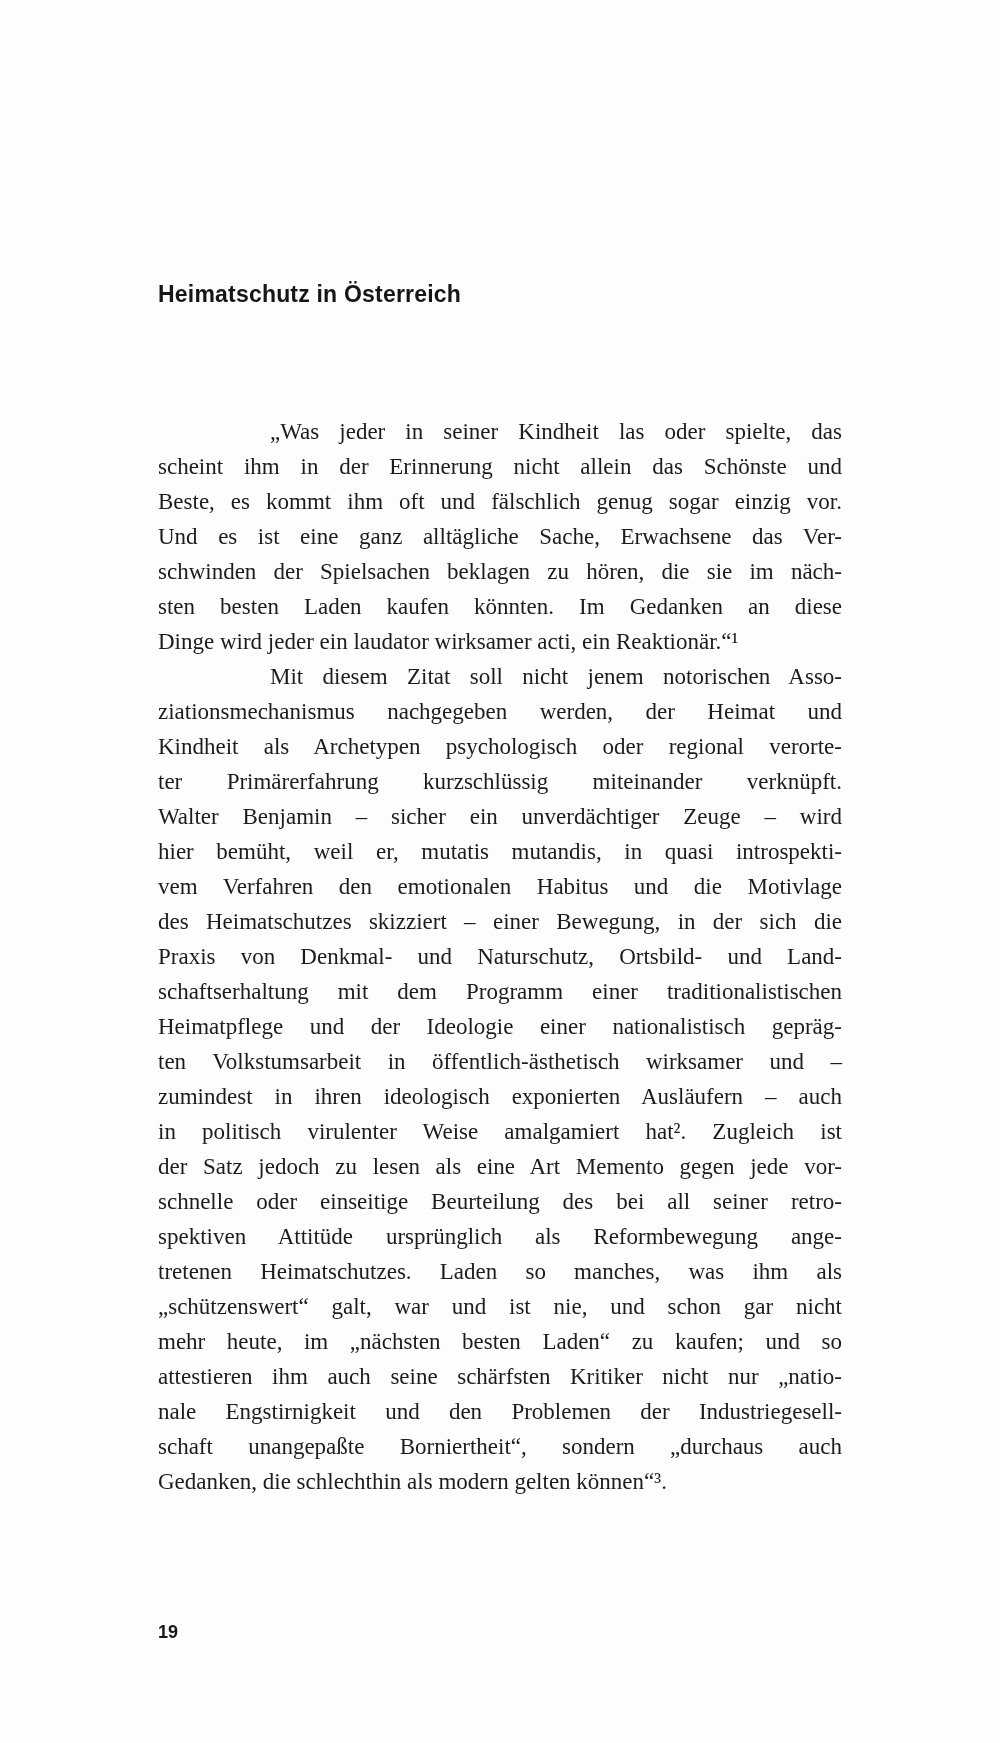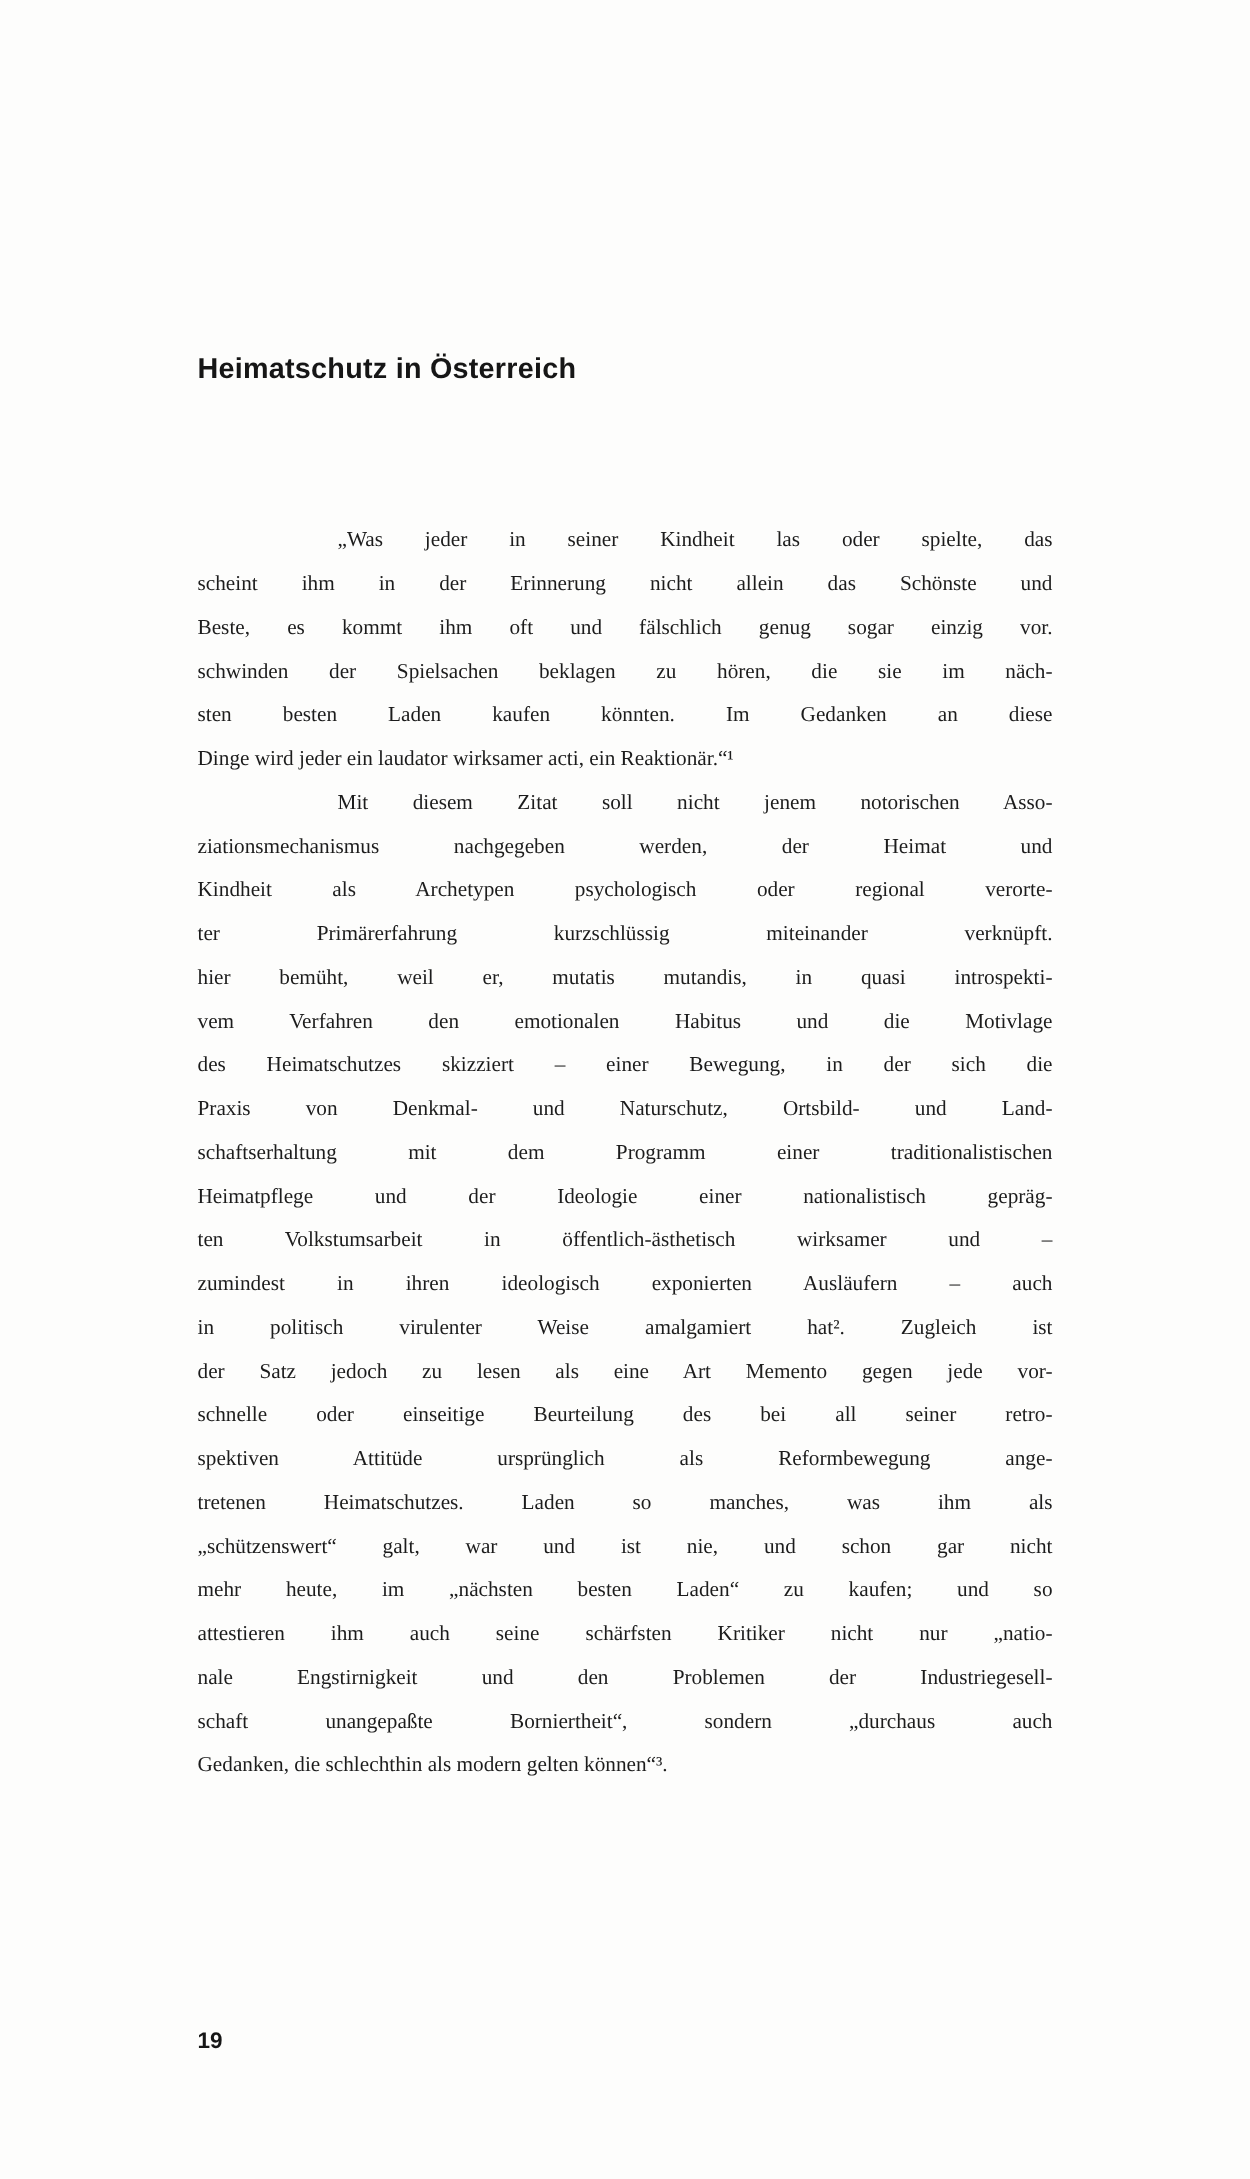--- a/index.html
+++ b/index.html
@@ -25,21 +25,21 @@
     font-weight: 700;
     font-size: 23px;
     letter-spacing: 0.2px;
     color: #161616;
   }
   .text-block {
     position: absolute;
     left: 158px;
     top: 414px;
     width: 684px;
-    font-size: 17px;
+    font-size: 23px;
     line-height: 35px;
   }
   .line {
     text-align: left;
   }
   .line.fill {
     text-align: justify;
     text-align-last: justify;
   }
   .line.first {
@@ -59,27 +59,29 @@
 </style>
 </head>
 <body>
 
 <div class="page">
   <h1 class="title">Heimatschutz in Österreich</h1>
   <div class="text-block">
       <div class="line first fill">„Was jeder in seiner Kindheit las oder spielte, das</div>
       <div class="line fill">scheint ihm in der Erinnerung nicht allein das Schönste und</div>
       <div class="line fill">Beste, es kommt ihm oft und fälschlich genug sogar einzig vor.</div>
+      <div class="line fill">Und es ist eine ganz alltägliche Sache, Erwachsene das Ver-</div>
       <div class="line fill">schwinden der Spielsachen beklagen zu hören, die sie im näch-</div>
       <div class="line fill">sten besten Laden kaufen könnten. Im Gedanken an diese</div>
       <div class="line">Dinge wird jeder ein laudator wirksamer acti, ein Reaktionär.“¹</div>
       <div class="line first fill">Mit diesem Zitat soll nicht jenem notorischen Asso-</div>
       <div class="line fill">ziationsmechanismus nachgegeben werden, der Heimat und</div>
       <div class="line fill">Kindheit als Archetypen psychologisch oder regional verorte-</div>
       <div class="line fill">ter Primärerfahrung kurzschlüssig miteinander verknüpft.</div>
+      <div class="line fill">Walter Benjamin – sicher ein unverdächtiger Zeuge – wird</div>
       <div class="line fill">hier bemüht, weil er, mutatis mutandis, in quasi introspekti-</div>
       <div class="line fill">vem Verfahren den emotionalen Habitus und die Motivlage</div>
       <div class="line fill">des Heimatschutzes skizziert – einer Bewegung, in der sich die</div>
       <div class="line fill">Praxis von Denkmal- und Naturschutz, Ortsbild- und Land-</div>
       <div class="line fill">schaftserhaltung mit dem Programm einer traditionalistischen</div>
       <div class="line fill">Heimatpflege und der Ideologie einer nationalistisch gepräg-</div>
       <div class="line fill">ten Volkstumsarbeit in öffentlich-ästhetisch wirksamer und –</div>
       <div class="line fill">zumindest in ihren ideologisch exponierten Ausläufern – auch</div>
       <div class="line fill">in politisch virulenter Weise amalgamiert hat². Zugleich ist</div>
       <div class="line fill">der Satz jedoch zu lesen als eine Art Memento gegen jede vor-</div>

